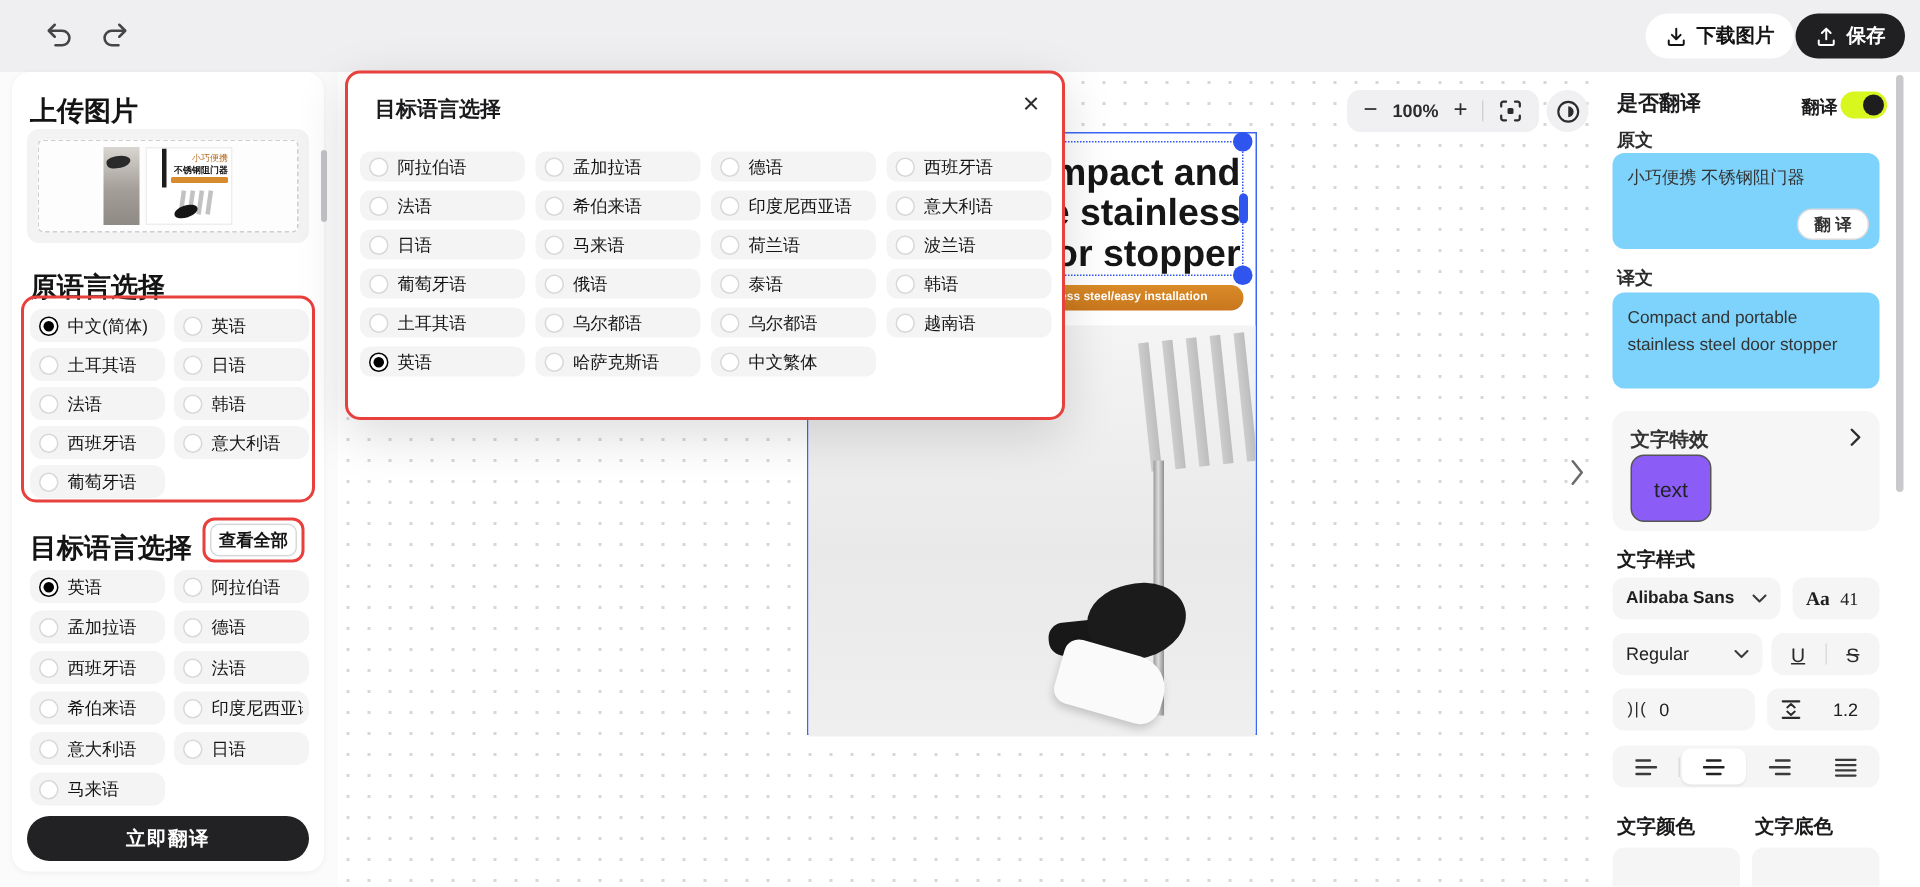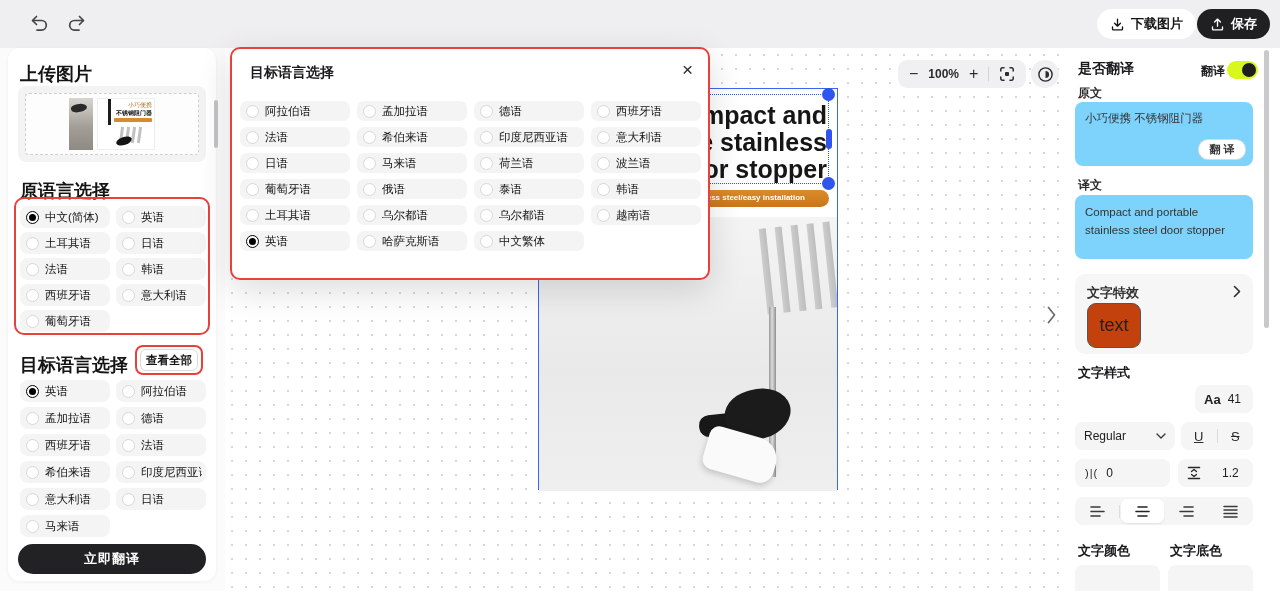--- a/index.html
+++ b/index.html
@@ -87,26 +87,26 @@
   #translate-toggle { position:absolute; left:167px; top:13px; width:31px; height:18px; border-radius:9px; background:#d8f71f; cursor:pointer; }
   #translate-toggle .knob { position:absolute; right:2px; top:2px; width:14px; height:14px; border-radius:50%; background:#1e1e1e; }
   .rp-sub { position:absolute; left:18px; font-size:12px; color:#2b2b2b; }
   .rp-card { position:absolute; left:15px; width:178px; background:#7dd3fc; border-radius:8px; font-size:11.5px; color:#333; }
   #src-card { top:54px; height:64px; padding:9px 10px; }
   #rp-translate-btn { position:absolute; right:7px; bottom:6px; width:48px; height:21px; background:#fff; border:1px solid #dadadd; border-radius:10px; font-size:11px; font-weight:700; letter-spacing:3px; display:flex; align-items:center; justify-content:center; padding-left:3px; cursor:pointer; }
   #dst-card { top:147px; height:64px; padding:9px 10px; line-height:1.55; }
   #effects-card { top:226px; height:80px; background:#f6f6f7; border-radius:10px; }
   #effects-title { position:absolute; left:12px; top:10px; font-size:13px; font-weight:700; }
   #effects-chev { position:absolute; right:12px; top:11px; cursor:pointer; }
-  #effect-preview { position:absolute; left:12px; top:29px; width:54px; height:45px; background:#c2410c; border:1.5px solid #555; border-radius:9px; display:flex; align-items:center; justify-content:center; font-size:18px; color:#222; cursor:pointer; }
+  #effect-preview { position:absolute; left:12px; top:29px; width:54px; height:45px; background:#8b5cf6; border:1.5px solid #555; border-radius:9px; display:flex; align-items:center; justify-content:center; font-size:14px; color:#222; cursor:pointer; }
   #style-title { position:absolute; left:18px; top:316px; font-size:13px; font-weight:700; }
   .ctl { position:absolute; height:28px; background:#f5f5f6; border-radius:8px; display:flex; align-items:center; font-size:12px; color:#202020; cursor:pointer; }
   #font-box { left:15px; top:337px; width:112px; padding:0 9px; justify-content:space-between; }
   #font-box .fname { font-weight:700; font-size:11.5px; }
-  #size-box { left:135px; top:337px; width:58px; padding:0 9px; gap:7px; }
+  #size-box { left:135px; top:337px; width:58px; padding:0 9px; gap:7px;font-family:Liberation Serif, serif; }
   #size-box .aa { font-weight:600; font-size:13px; }
   #weight-box { left:15px; top:374px; width:100px; padding:0 9px; justify-content:space-between; }
   #us-box { left:121px; top:374px; width:72px; justify-content:center; gap:0; }
   #us-box .half { width:50%; text-align:center; font-size:13px; color:#2a2a2a; }
   #us-box .u { text-decoration:underline; }
   #us-box .s { text-decoration:line-through; }
   #us-box .vdiv { width:1px; height:14px; background:#dcdcdf; }
   #spacing-box { left:15px; top:411px; width:95px; padding:0 10px; gap:8px; }
   .icon-txt { font-size:11px; color:#2a2a2a; letter-spacing:1px; }
   #lineheight-box { left:118px; top:411px; width:75px; padding:0 9px; gap:21px; }
@@ -449,20 +449,26 @@
       <div id="effects-chev">
         <svg width="8" height="13" viewBox="0 0 8 13">
             <path d="M1.5 1.5 L6.5 6.5 L1.5 11.5" fill="none" stroke="#2c2c2c" stroke-width="1.6" stroke-linecap="round" stroke-linejoin="round"></path>
           </svg>
       </div>
       <div id="effect-preview">text</div>
     </div>
 
     <div id="style-title">文字样式</div>
 
+    <div id="font-box" class="ctl">
+      <span class="fname">Alibaba Sans</span>
+      <svg width="10" height="6" viewBox="0 0 10 6">
+          <path d="M1 1 L5 5 L9 1" fill="none" stroke="#3a3a3a" stroke-width="1.4" stroke-linecap="round" stroke-linejoin="round"></path>
+        </svg>
+    </div>
     <div id="size-box" class="ctl">
       <span class="aa">Aa</span>
       <span>41</span>
     </div>
 
     <div id="weight-box" class="ctl">
       <span>Regular</span>
       <svg width="10" height="6" viewBox="0 0 10 6">
           <path d="M1 1 L5 5 L9 1" fill="none" stroke="#3a3a3a" stroke-width="1.4" stroke-linecap="round" stroke-linejoin="round"></path>
         </svg>

